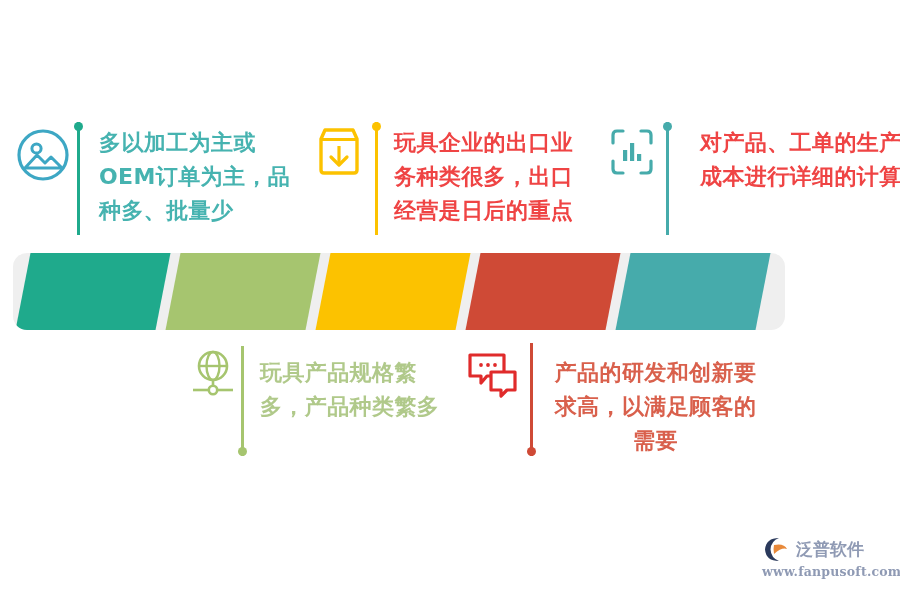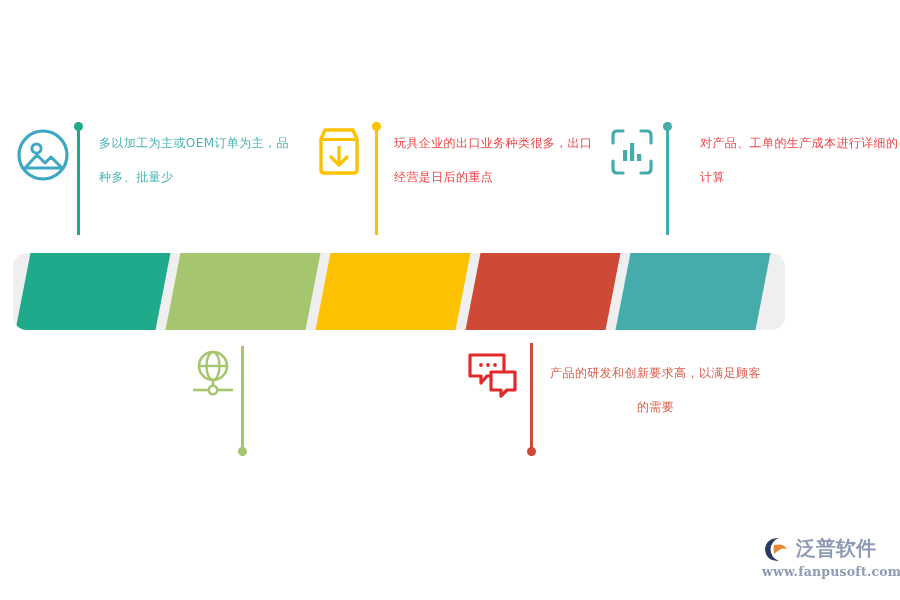--- a/index.html
+++ b/index.html
@@ -64,26 +64,26 @@
 
   
   .icon-box {
     position: absolute;
     display: block;
   }
 
   
   .txt {
     position: absolute;
-    font-size: 12px;
+    font-size: 22px;
     line-height: 34px;
     letter-spacing: 0.4px;
     font-family: "DejaVu Sans", "Liberation Sans", sans-serif;
     white-space: pre-wrap;
-    font-weight: 400;
+    font-weight: 700;
   }
 
   
   .logo {
     position: absolute;
     left: 762px;
     top: 536px;
     width: 132px;
     height: 52px;
   }
@@ -91,24 +91,24 @@
     display: flex;
     align-items: center;
     gap: 4px;
   }
   .logo-mark {
     width: 30px;
     height: 27px;
     flex: 0 0 auto;
   }
   .logo-name {
-    font-size: 20px;
+    font-size: 17px;
     font-weight: bold;
     color: #8f9ab4;
-    font-family: Liberation Mono, monospace;
+    font-family: Liberation Sans, sans-serif;
     letter-spacing: 0px;
     line-height: 27px;
   }
   .logo-url {
     margin-top: 1px;
     text-align: right;
     font-size: 12.5px;
     font-weight: bold;
     color: #8f9ab4;
     font-family: "DejaVu Serif", "Liberation Serif", serif;
@@ -180,20 +180,21 @@
       <line x1="23" y1="31" x2="23" y2="37" stroke="#a6c56f" stroke-width="2.6"></line>
       <circle cx="23" cy="41" r="4.2" fill="none" stroke="#a6c56f" stroke-width="2.6"></circle>
       <line x1="3" y1="41" x2="18.5" y2="41" stroke="#a6c56f" stroke-width="2.6"></line>
       <line x1="27.5" y1="41" x2="43" y2="41" stroke="#a6c56f" stroke-width="2.6"></line>
     </svg>
   </div>
   <div class="pin bottom" style="left:238px; top:346px; width:9px; height:110px;">
     <div class="stem" style="background:#a6c56f;"></div>
     <div class="dot" style="background:#a6c56f;"></div>
   </div>
+  <div class="txt" style="left:260px; top:356px; width:200px; color:#b0c98a;">玩具产品规格繁多，产品种类繁多</div>
 
   <div class="icon-box" style="left:467px; top:350px;">
     <svg width="52" height="48" viewBox="0 0 52 48">
       <path d="M3 5 L37 5 L37 26 L20 26 L14 33 L14 26 L3 26 Z" fill="none" stroke="#e02b2b" stroke-width="3.2" stroke-linejoin="round"></path>
       <circle cx="14" cy="15" r="1.9" fill="#e02b2b"></circle>
       <circle cx="21" cy="15" r="1.9" fill="#e02b2b"></circle>
       <circle cx="28" cy="15" r="1.9" fill="#e02b2b"></circle>
       <path d="M24 22 L48 22 L48 40 L40 40 L34 46 L34 40 L24 40 Z" fill="#ffffff" stroke="#e02b2b" stroke-width="3.2" stroke-linejoin="round"></path>
     </svg>
   </div>

